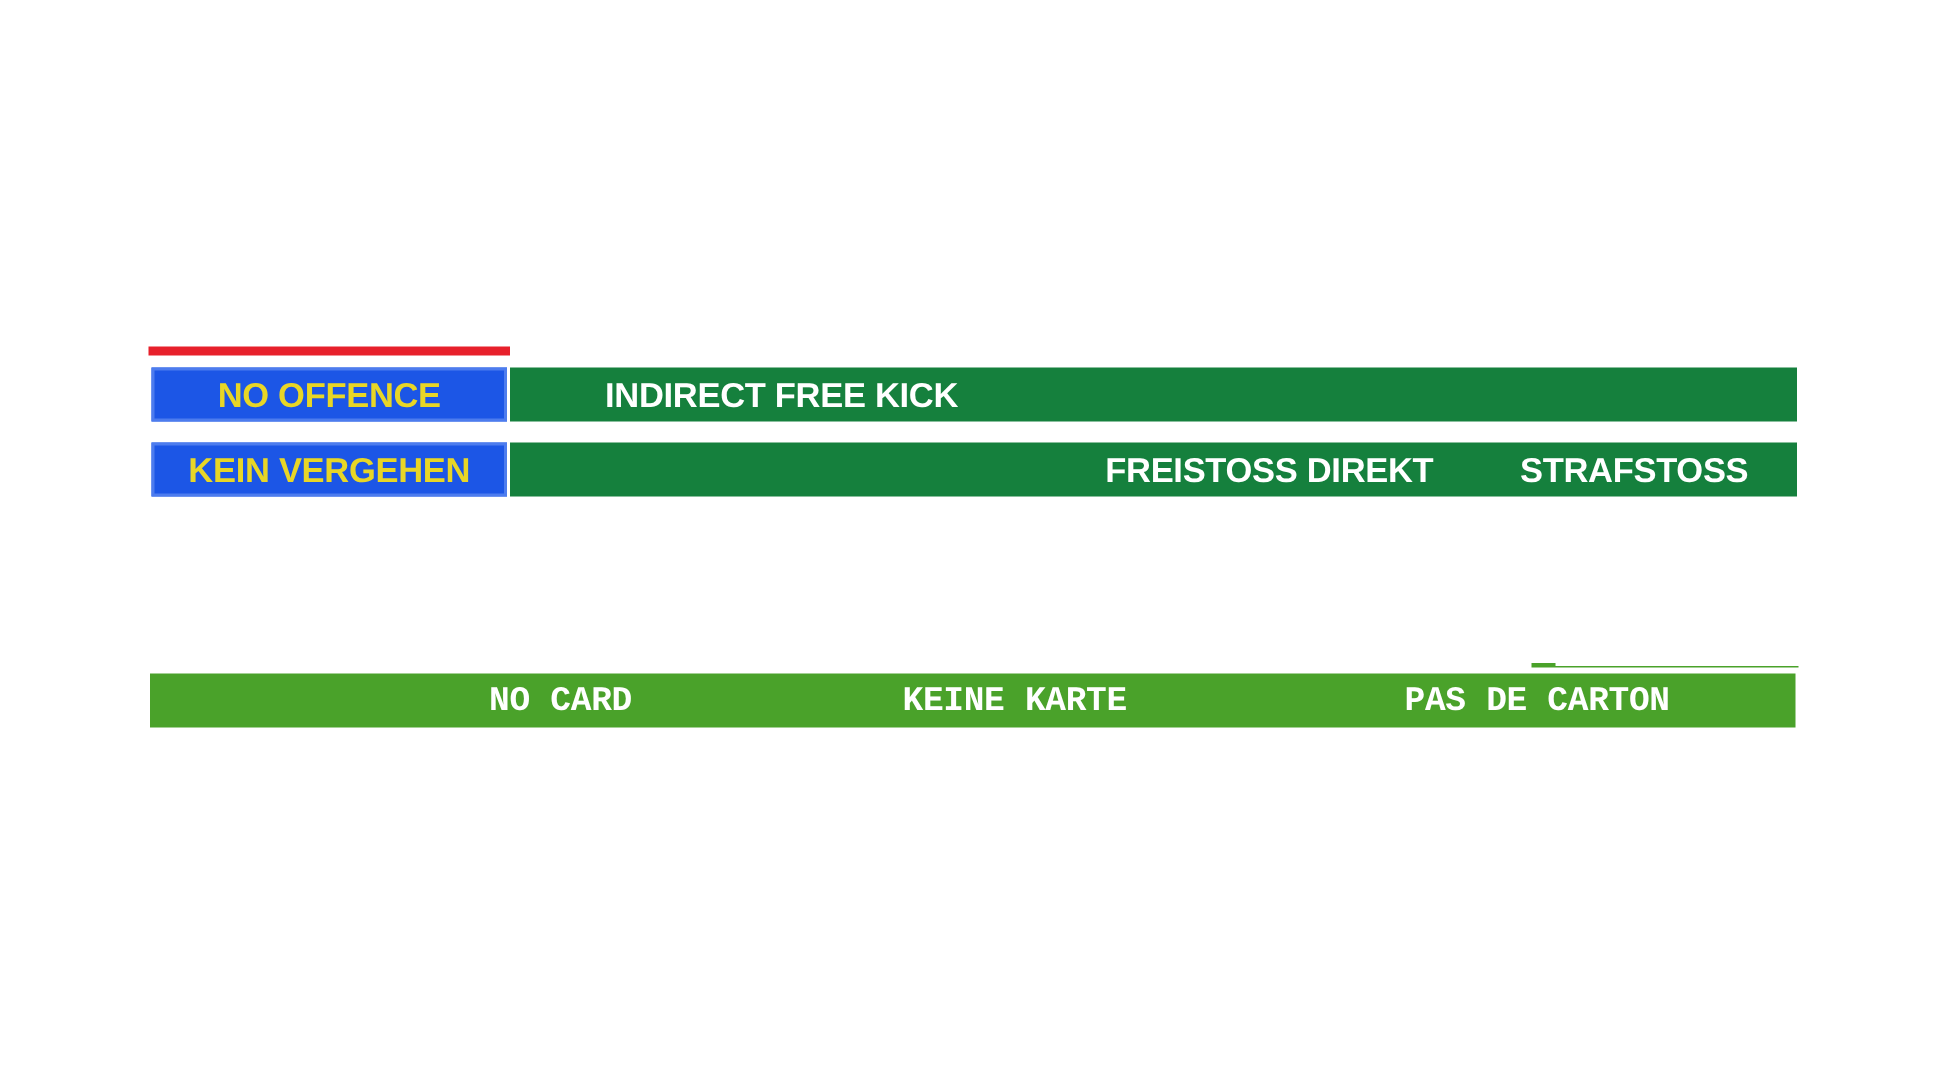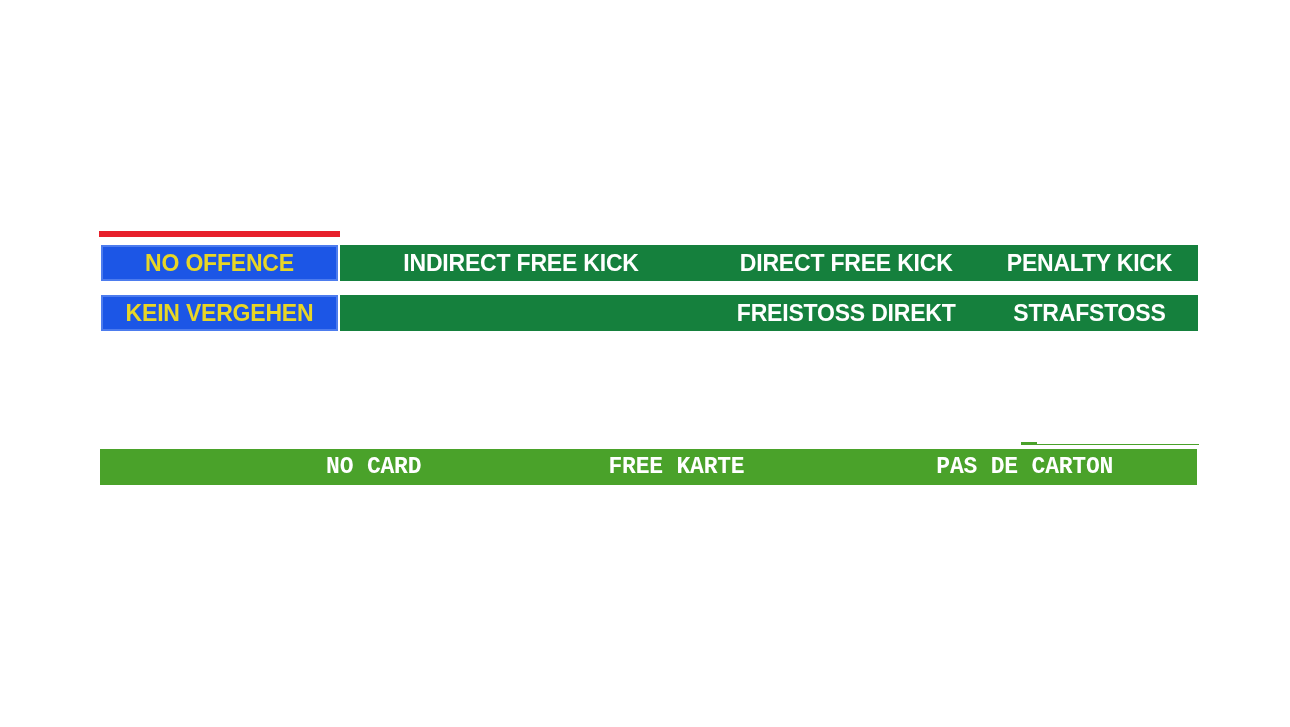--- a/index.html
+++ b/index.html
@@ -83,36 +83,34 @@
 <body>
 
 <div class="stage">
 
   <div class="abs red-bar"></div>
 
   <div class="abs row row-1">
     <div class="offence-cell">NO OFFENCE</div>
     <div class="kick-bar">
       <span class="kick-label pos-indirect">INDIRECT FREE KICK</span>
-      <span class="kick-label pos-direct">DIRECT FREE KICK</span>
-      <span class="kick-label pos-penalty">PENALTY KICK</span>
     </div>
   </div>
 
   <div class="abs row row-2">
     <div class="offence-cell">KEIN VERGEHEN</div>
     <div class="kick-bar">
       <span class="kick-label pos-direct">FREISTOSS DIREKT</span>
       <span class="kick-label pos-penalty">STRAFSTOSS</span>
     </div>
   </div>
 
 
   <div class="abs peek-line"></div>
   <div class="abs peek-dash"></div>
 
   <div class="abs card-bar">
     <span class="card-label pos-card-en">NO CARD</span>
-    <span class="card-label pos-card-de">FREE KARTE</span>
+    <span class="card-label pos-card-de">KEINE KARTE</span>
     <span class="card-label pos-card-fr">PAS DE CARTON</span>
   </div>
 
 </div>
 
 </body></html>

